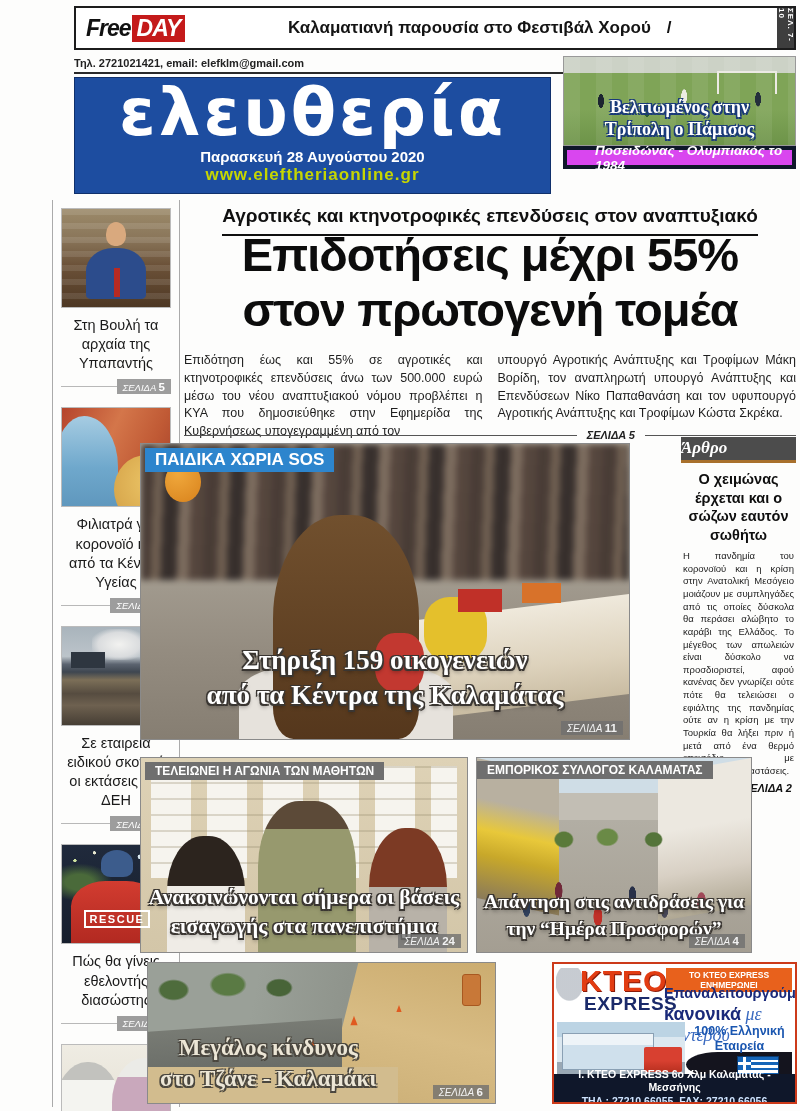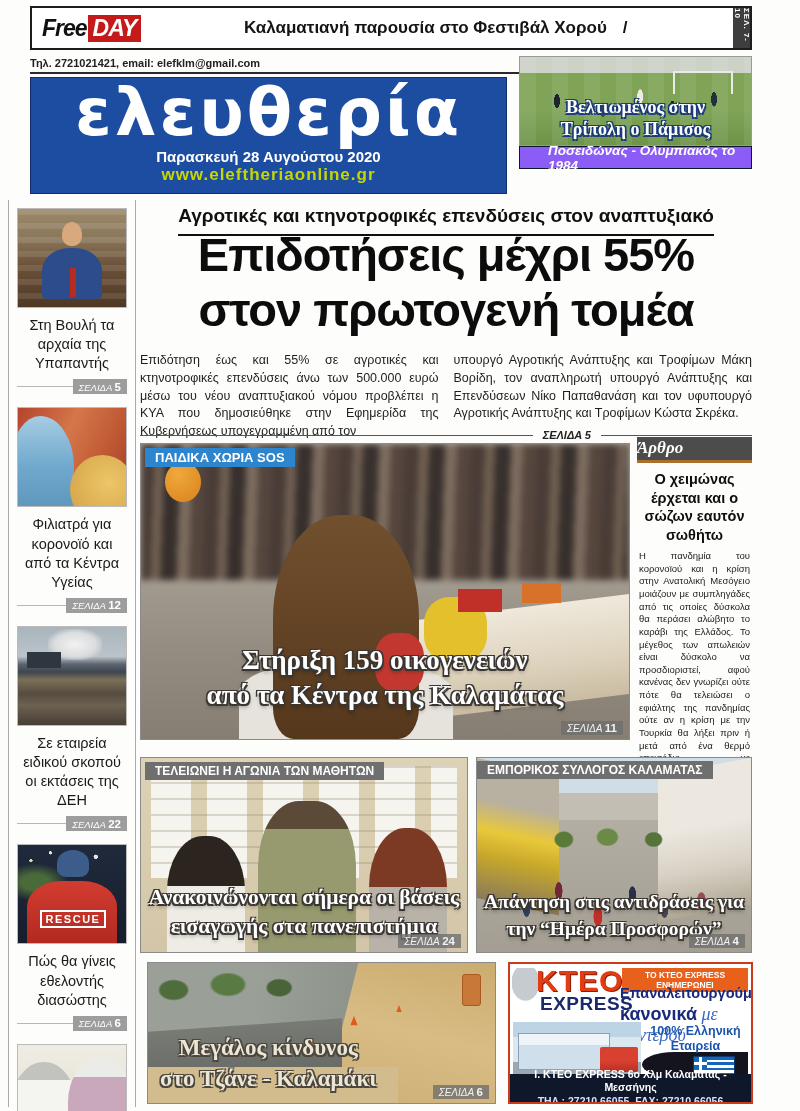--- a/index.html
+++ b/index.html
@@ -1,18 +1,18 @@
 <!DOCTYPE html>
 <html><head>
 <meta charset="utf-8">
 <style>
   html,body{margin:0;padding:0;background:#e8e8e8;}
   #page{position:relative;width:800px;height:1111px;background:#fdfdfc;margin:0 auto;overflow:hidden;
         font-family:"Liberation Sans",sans-serif;color:#111;}
-  .abs{position:absolute;}
+  .abs{position:absolute;margin-left:44px;}
   b{font-weight:bold;}
 
   
   .topbar{left:30px;top:6px;width:722px;height:44px;border:2px solid #1c1c1c;box-sizing:border-box;
           display:flex;align-items:center;background:#fff;}
   .freeday{margin-left:10px;font-style:italic;font-weight:bold;font-size:23px;letter-spacing:-1px;display:flex;align-items:center;}
   .freeday .fd-day{background:#c41a1a;color:#fff;padding:0 5px;margin-left:1px;}
   .topbar-text{flex:1;display:flex;justify-content:center;gap:16px;font-size:17px;font-weight:bold;color:#141414;padding-right:20px;}
   .topbar-tab{position:absolute;right:0;top:0;bottom:0;width:17px;background:#3e3e3e;color:#fff;
               writing-mode:vertical-rl;font-size:8px;font-weight:bold;display:flex;align-items:center;justify-content:center;letter-spacing:1px;}
@@ -45,21 +45,21 @@
   .fb-players{position:absolute;inset:0;background:
        radial-gradient(4px 10px at 16% 50%,#1c2430 70%,transparent 75%),
        radial-gradient(4px 10px at 36% 60%,#2a5a34 70%,transparent 75%),
        radial-gradient(4px 10px at 52% 45%,#ecece4 70%,transparent 75%),
        radial-gradient(4px 10px at 66% 58%,#1c2430 70%,transparent 75%),
        radial-gradient(4px 10px at 84% 48%,#242f3c 70%,transparent 75%);}
   .goal{position:absolute;right:8%;top:16%;width:24%;height:24%;border:2px solid #eceae4;border-bottom:none;}
   .noto-overlay{position:absolute;left:0;right:0;bottom:4px;text-align:center;
       font-family:"Liberation Serif",serif;font-weight:bold;font-size:18px;line-height:1.22;color:#fff;
       text-shadow:-1.5px -1.5px 0 #1a3a7a,1.5px -1.5px 0 #1a3a7a,-1.5px 1.5px 0 #1a3a7a,1.5px 1.5px 0 #1a3a7a;}
-  .noto-bar{height:23px;background:#8b5cf6;border:1px solid #0f172a;box-sizing:border-box;color:#fff;
+  .noto-bar{height:23px;background:#d946ef;border:4px solid #0f172a;box-sizing:border-box;color:#fff;
             font-style:italic;font-weight:bold;font-size:13.5px;display:flex;align-items:center;justify-content:center;padding-left:28px;}
 
   
   .sidebar{left:8px;top:200px;width:128px;bottom:4px;border-left:1px solid #aaa;border-right:1px solid #aaa;
            box-sizing:border-box;padding:8px 8px 0;display:flex;flex-direction:column;}
   .sb-item{margin-bottom:13px;}
   .sb-photo{width:100%;height:100px;border:1px solid #bbb;box-sizing:border-box;position:relative;overflow:hidden;}
   .sb-caption{font-size:14.5px;color:#1a1a1a;text-align:center;line-height:1.32;margin-top:8px;}
   .pagebadge{display:flex;align-items:center;margin-top:6px;}
   .pb-line{flex:1;height:1px;background:#b8b8b8;}
@@ -117,21 +117,21 @@
   .box-label{position:absolute;top:4px;left:4px;color:#fff;font-weight:bold;padding:2px 10px;z-index:5;}
   .serif-overlay{position:absolute;left:0;right:0;text-align:center;font-family:"Liberation Serif",serif;
       font-weight:bold;color:#fff;z-index:4;
       text-shadow:-1.5px -1.5px 0 #3a3632,1.5px -1.5px 0 #3a3632,-1.5px 1.5px 0 #3a3632,1.5px 1.5px 0 #3a3632,0 3px 4px rgba(0,0,0,.45);}
   .photo-pageref{position:absolute;right:6px;bottom:4px;color:#f2f2f2;font-size:10px;font-style:italic;z-index:5;
       background:rgba(110,110,110,.78);padding:1px 6px;}
   .photo-pageref b{font-size:11.5px;font-style:normal;}
 
   
   .mainphoto{left:140px;top:443px;width:490px;height:297px;}
-  .mainphoto .box-label{background:#2d85cd;font-size:13px;}
+  .mainphoto .box-label{background:#2d85cd;font-size:17px;}
   .ph-crowd{position:absolute;inset:0;background:linear-gradient(180deg,#b3aca0 0,#a59e92 40%,#948c80 70%,#867e72 100%);}
   .crowd-band{position:absolute;top:0;left:0;right:0;height:46%;opacity:.92;filter:blur(3px);
       background:repeating-linear-gradient(92deg,#41342e 0 14px,#6b5a4c 14px 24px,#2e2624 24px 40px,#79685a 40px 52px,#4e3e36 52px 66px);}
   .balloon{position:absolute;left:5%;top:6%;width:36px;height:40px;border-radius:50%;
       background:radial-gradient(circle at 35% 30%,#f0a83c,#d8821c);}
   .crowd-table{position:absolute;right:0;bottom:15%;width:46%;height:34%;transform:skewY(-7deg);transform-origin:right;
       background:linear-gradient(180deg,#efe9dc 0,#ddd2bc 60%,#c9bca2 100%);}
   .table-box1{position:absolute;right:26%;bottom:43%;width:9%;height:8%;background:#c03028;z-index:3;}
   .table-box2{position:absolute;right:14%;bottom:46%;width:8%;height:7%;background:#d8722a;z-index:3;}
   .girl-shoulder{position:absolute;left:20%;bottom:0;width:44%;height:26%;background:#e6e2dc;border-radius:40% 40% 0 0;}

